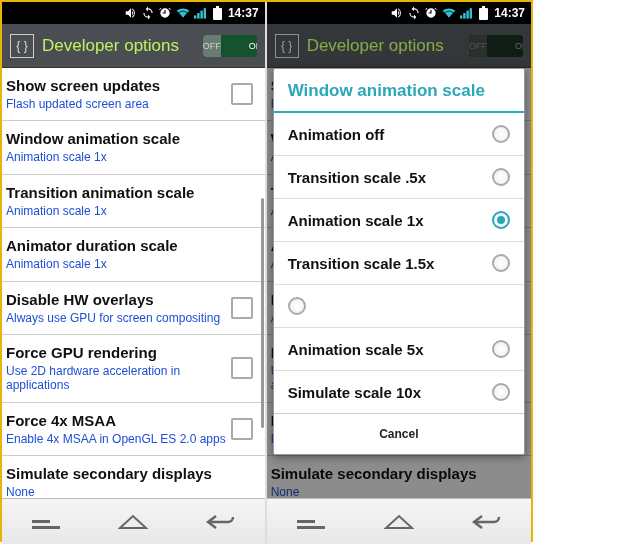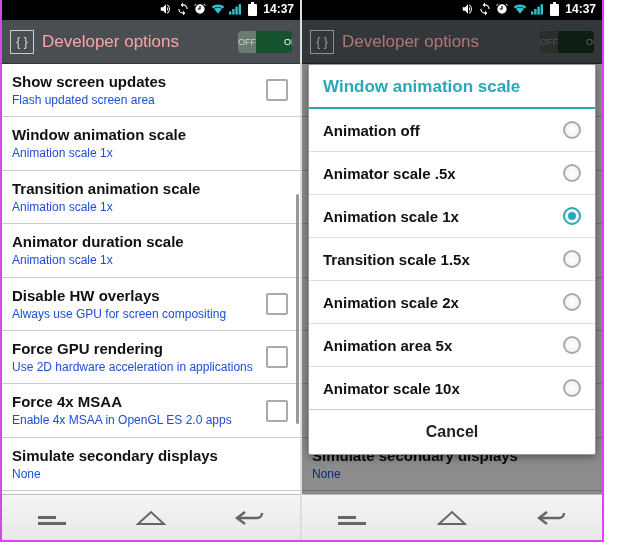--- a/index.html
+++ b/index.html
@@ -6,25 +6,24 @@
   body {
     background: #fff;
     font-family: -apple-system, Helvetica, Arial, sans-serif;
     width: 628px;
     height: 546px;
     overflow: hidden;
     position: relative;
   }
   .container {
     display: flex;
-    width: 604px;
+    width: 533px;
     height: 542px;
-    border: 2px solid #d946ef;
+    border: 2px solid #eab308;
     background: #fff;
-    align-items: flex-end;
   }
   .screen {
     width: 310px;
     height: 542px;
     display: flex;
     flex-direction: column;
     position: relative;
     overflow: hidden;
   }
   .screen:first-child { border-right: 2px solid #ddd; }
@@ -54,21 +53,21 @@
     gap: 8px;
     border-bottom: 1px solid #333;
   }
   .app-bar.dimmed { filter: brightness(0.7); }
   .dev-icon {
     width: 24px; height: 24px;
     border: 1px solid #ccc;
     display: flex; align-items: center; justify-content: center;
     font-size: 12px; color: #ddd;
   }
-  .app-title { font-size: 17px; flex: 1; color: #fca5a5; }
+  .app-title { font-size: 17px; flex: 1; color: #bef264; }
   .toggle {
     width: 54px; height: 22px;
     border-radius: 3px;
     position: relative;
     background: #14532d;
     display: flex;
     align-items: center;
     font-size: 9px;
     color: #fff;
     overflow: hidden;
@@ -78,21 +77,21 @@
   .toggle.dimmed { filter: brightness(0.55) grayscale(0.4); }
   
   .settings-list {
     flex: 1;
     overflow-y: hidden;
     background: #fff;
     position: relative;
   }
   .settings-list.dimmed { filter: brightness(0.55); }
   .setting-row {
-    padding: 9px 12px 9px 10px;
+    padding: 9px 12px 9px 4px;
     border-bottom: 1px solid #ccc;
     display: flex;
     align-items: center;
     gap: 0;
     min-height: 52px;
   }
   .setting-text { flex: 1; }
   .setting-title { font-size: 15px; font-weight: 700; color: #111; line-height:1.2; }
   .setting-sub { font-size: 12px; color: #1d4ed8; margin-top: 2px; line-height:1.2;}
   .checkbox {
@@ -161,21 +160,21 @@
   .radio.selected::after {
     content: "";
     position: absolute;
     top: 3px; left: 3px; right: 3px; bottom: 3px;
     background: #2aa7b8;
     border-radius: 50%;
   }
   .dialog-cancel {
     text-align: center;
     padding: 13px;
-    font-size: 16px;
+    font-size: 12px;
     font-weight: 600;
     color: #222;
   }
 </style>
 </head>
 <body>
 
 <div class="container">
 
   <div class="screen">
@@ -405,41 +404,40 @@
     </div>
 
     <div class="dialog-overlay">
       <div class="dialog-title">Window animation scale</div>
       <div id="dialog-options">
           <div class="dialog-option">
             <span class="opt-label">Animation off</span>
             <span class="radio"></span>
           </div>
           <div class="dialog-option">
-            <span class="opt-label">Animator scale .5x</span>
+            <span class="opt-label">Transition scale .5x</span>
             <span class="radio"></span>
           </div>
           <div class="dialog-option">
             <span class="opt-label">Animation scale 1x</span>
             <span class="radio selected"></span>
           </div>
           <div class="dialog-option">
             <span class="opt-label">Transition scale 1.5x</span>
             <span class="radio"></span>
           </div>
           <div class="dialog-option">
-            <span class="opt-label">Animation scale 2x</span>
-            <span class="radio"></span>
-          </div>
-          <div class="dialog-option">
-            <span class="opt-label">Animation area 5x</span>
-            <span class="radio"></span>
-          </div>
-          <div class="dialog-option">
-            <span class="opt-label">Animator scale 10x</span>
+            <span class="radio"></span>
+          </div>
+          <div class="dialog-option">
+            <span class="opt-label">Animation scale 5x</span>
+            <span class="radio"></span>
+          </div>
+          <div class="dialog-option">
+            <span class="opt-label">Simulate scale 10x</span>
             <span class="radio"></span>
           </div>
         </div>
       <div class="dialog-cancel">Cancel</div>
     </div>
   </div>
 
 </div>
 
 </body></html>

